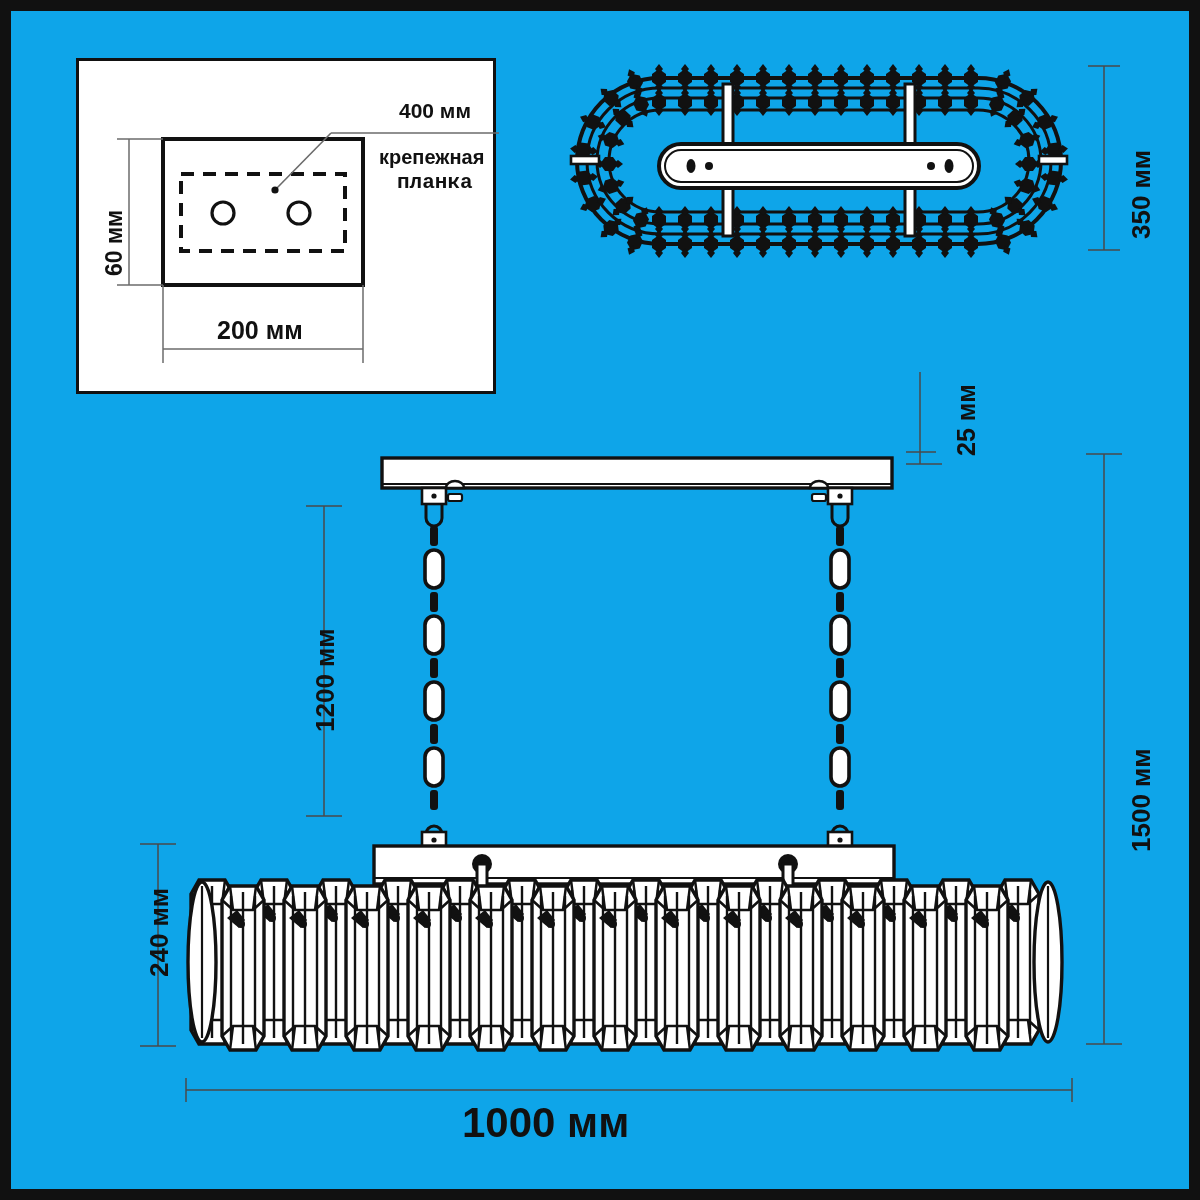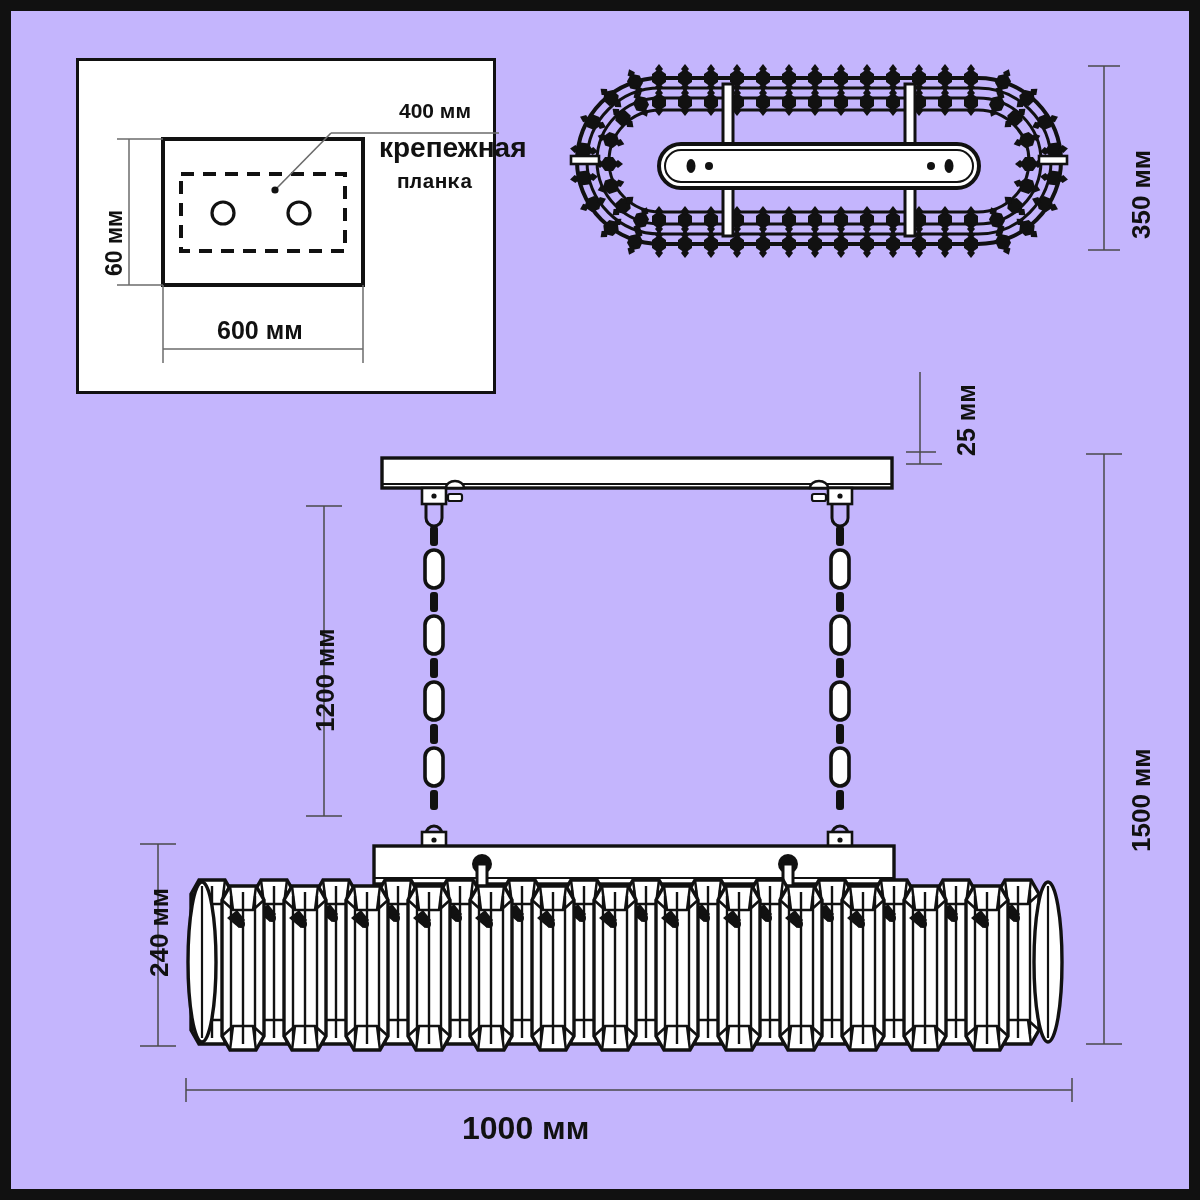--- a/index.html
+++ b/index.html
@@ -1,17 +1,17 @@
 <!DOCTYPE html>
 <html><head>
 <meta charset="utf-8">
 <style>
   html,body{margin:0;padding:0;background:#fff;}
   body{width:1200px;height:1200px;font-family:"Liberation Sans",sans-serif;}
-  #page{position:relative;width:1200px;height:1200px;background:#c4b5fd;box-sizing:border-box;}
+  #page{position:relative;width:1200px;height:1200px;background:#0ea5e9;box-sizing:border-box;}
   
   .outer-frame{position:absolute;left:0;top:0;width:1200px;height:1200px;
      border:9px solid #111;box-sizing:border-box;}
   .outer-frame-inner{position:absolute;left:9px;top:9px;width:1182px;height:1182px;
      border:2px solid #111;box-sizing:border-box;}
   .canvas{position:absolute;left:14px;top:14px;width:1172px;height:1172px;}
 
   
   .inset-box{position:absolute;border:3px solid #111;box-sizing:border-box;background:#fff;}
 
@@ -48,26 +48,26 @@
         <line x1="50" y1="78" x2="50" y2="224" stroke="#6b6b6b" stroke-width="1.5"></line>
         <line x1="38" y1="78" x2="84" y2="78" stroke="#6b6b6b" stroke-width="1.5"></line>
         <line x1="38" y1="224" x2="84" y2="224" stroke="#6b6b6b" stroke-width="1.5"></line>
 
         <line x1="84" y1="288" x2="284" y2="288" stroke="#6b6b6b" stroke-width="1.5"></line>
         <line x1="84" y1="224" x2="84" y2="302" stroke="#6b6b6b" stroke-width="1.5"></line>
         <line x1="284" y1="224" x2="284" y2="302" stroke="#6b6b6b" stroke-width="1.5"></line>
       </svg>
 
       <div class="lbl" style="left:320px;top:38px;font-size:21px;">400 мм</div>
-      <div class="lbl" style="left:300px;top:71px;font-size:28px;">крепежная</div>
+      <div class="lbl" style="left:300px;top:85px;font-size:20px;">крепежная</div>
       <div class="lbl" style="left:318px;top:110px;font-size:21px;font-family:Liberation Mono, monospace;">планка</div>
 
       <div class="lbl vert" style="left:22px;top:215px;font-size:23px;">60 мм</div>
 
-      <div class="lbl" style="left:138px;top:255px;font-size:25px;">600 мм</div>
+      <div class="lbl" style="left:138px;top:255px;font-size:25px;">200 мм</div>
     </div>
 
     <svg style="position:absolute;left:525px;top:22px;" width="560" height="250" viewBox="0 0 560 250">
       <defs>
 
         <g id="rimjewel">
           <path d="M0,-9 L7,-4 L7,4 L0,9 L-7,4 L-7,-4 Z" fill="#111"></path>
           <path d="M0,-14 L4,-9 L0,-4 L-4,-9 Z" fill="#111"></path>
           <path d="M0,14 L4,9 L0,4 L-4,9 Z" fill="#111"></path>
         </g>
@@ -374,16 +374,16 @@
       <line x1="2" y1="10" x2="38" y2="10" stroke="#4a4a4a" stroke-width="1.5"></line>
       <line x1="2" y1="600" x2="38" y2="600" stroke="#4a4a4a" stroke-width="1.5"></line>
     </svg>
     <div class="lbl vert" style="left:1112px;top:838px;font-size:26px;">1500 мм</div>
 
     <svg style="position:absolute;left:160px;top:1058px;" width="910" height="36" viewBox="0 0 910 36">
       <line x1="12" y1="18" x2="898" y2="18" stroke="#4a4a4a" stroke-width="1.5"></line>
       <line x1="12" y1="6" x2="12" y2="30" stroke="#4a4a4a" stroke-width="1.5"></line>
       <line x1="898" y1="6" x2="898" y2="30" stroke="#4a4a4a" stroke-width="1.5"></line>
     </svg>
-    <div class="lbl" style="left:448px;top:1085px;font-size:32px;margin-top:11px;">1000 мм</div>
+    <div class="lbl" style="left:448px;top:1085px;font-size:42px;">1000 мм</div>
 
   </div>
 </div>
 
 </body></html>

